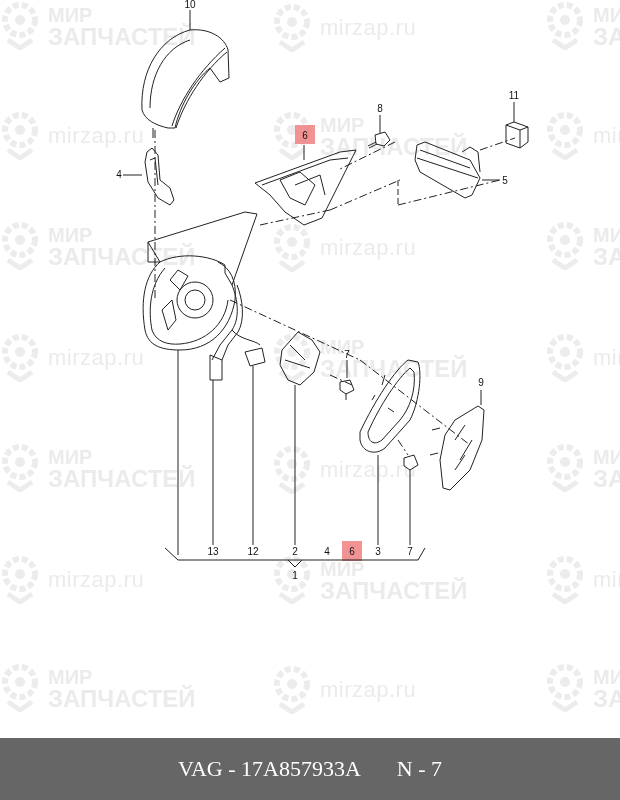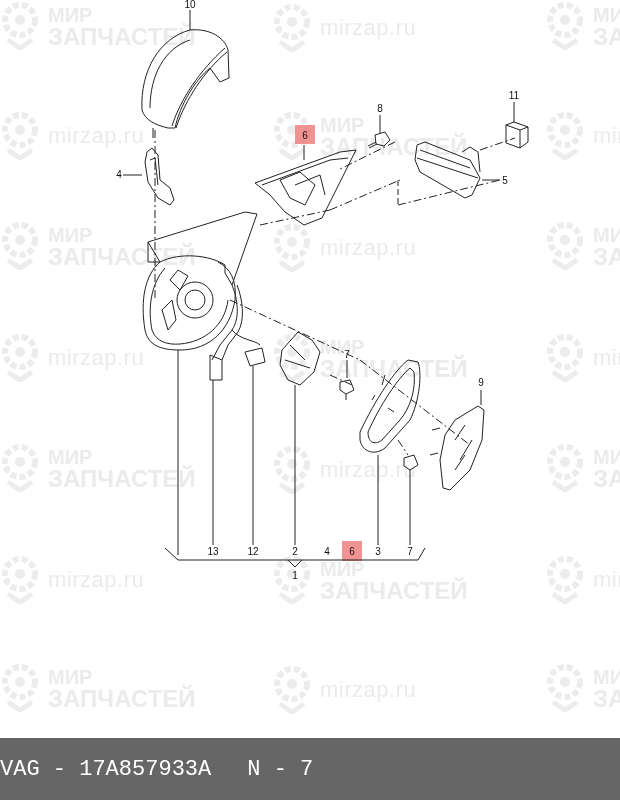--- a/index.html
+++ b/index.html
@@ -7,21 +7,21 @@
   .stage { position:absolute; left:0; top:0; width:620px; height:738px; background:#fff; }
   .wm { position:absolute; color:#ebebeb; font-family:"Liberation Sans", sans-serif; font-weight:bold; }
   .wm .pin { position:absolute; left:0; top:0; width:40px; height:48px; }
   .wm .t1 { position:absolute; left:48px; top:2px; font-size:20px; line-height:22px; white-space:nowrap; }
   .wm .t2 { position:absolute; left:48px; top:24px; font-size:24px; line-height:22px; white-space:nowrap; }
   .wm .t3 { position:absolute; left:48px; top:12px; font-size:22px; line-height:24px; white-space:nowrap; font-weight:normal; letter-spacing:0.5px;}
   svg.diagram { position:absolute; left:0; top:0; }
   .label { font-family:"Liberation Sans", sans-serif; font-size:10px; fill:#111; }
   .hl { position:absolute; background:#f08080; opacity:0.85; }
   .footer { position:absolute; left:0; top:738px; width:620px; height:62px; background:#666; }
-  .footer-text { position:absolute; left:0; top:0; width:620px; height:62px; display:flex; align-items:center; color:#fff; font-size:22px; font-family:Liberation Mono, monospace; gap:36px; }
+  .footer-text { position:absolute; left:0; top:0; width:620px; height:62px; display:flex; align-items:center; justify-content:center; color:#fff; font-size:22px; font-family:Liberation Serif, serif; gap:36px; }
 </style>
 </head>
 <body>
 
 <div class="stage">
 
   <div class="wm" style="left:0;top:2px;">
     <svg class="pin" viewBox="0 0 40 48">
         <circle cx="20" cy="18" r="15" fill="none" stroke="#ececec" stroke-width="6" stroke-dasharray="6 3"></circle>
         <circle cx="20" cy="18" r="5" fill="#ececec"></circle>

